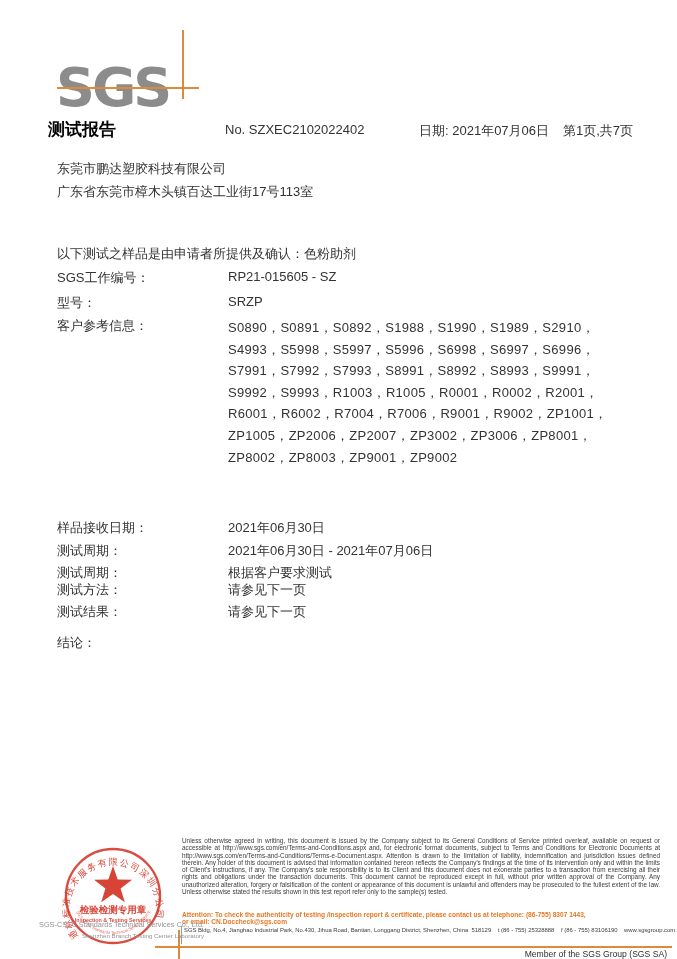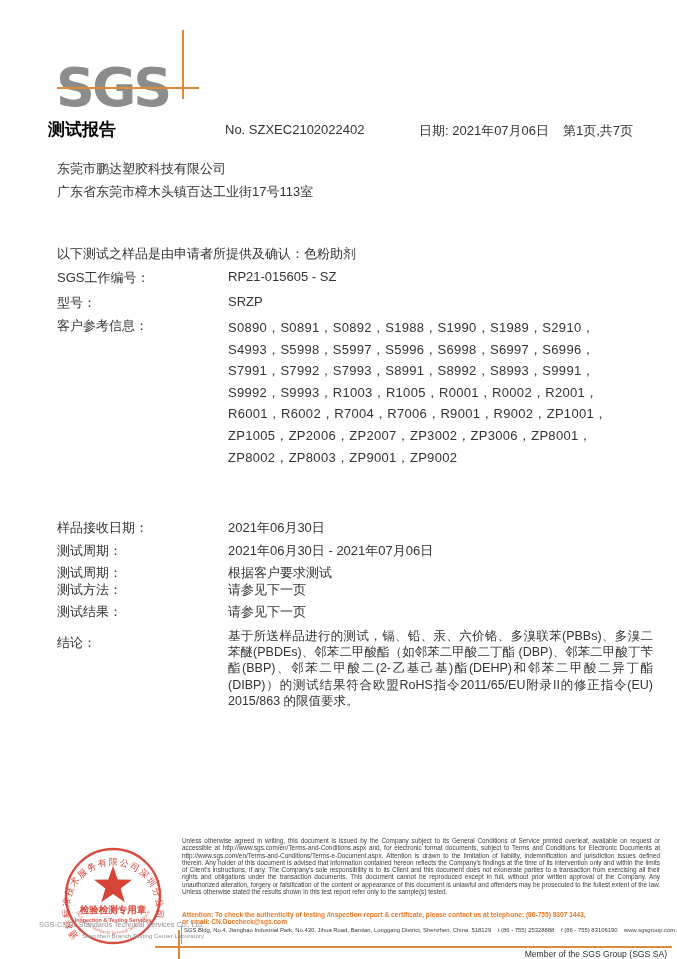--- a/index.html
+++ b/index.html
@@ -101,21 +101,20 @@
   <div class="flabel" style="top:564px">测试周期：</div>
   <div class="fvalue" style="top:564px">根据客户要求测试</div>
 
   <div class="flabel" style="top:581px">测试方法：</div>
   <div class="fvalue" style="top:581px">请参见下一页</div>
 
   <div class="flabel" style="top:603px">测试结果：</div>
   <div class="fvalue" style="top:603px">请参见下一页</div>
 
   <div class="flabel" style="top:634px">结论：</div>
-  <div class="conclusion">基于所送样品进行的测试，镉、铅、汞、六价铬、多溴联苯(PBBs)、多溴二苯醚(PBDEs)、邻苯二甲酸酯（如邻苯二甲酸二丁酯 (DBP)、邻苯二甲酸丁苄酯(BBP)、邻苯二甲酸二(2-乙基己基)酯(DEHP)和邻苯二甲酸二异丁酯(DIBP)）的测试结果符合欧盟RoHS指令2011/65/EU附录II的修正指令(EU) 2015/863 的限值要求。</div>
 
   <div class="legal">Unless otherwise agreed in writing, this document is issued by the Company subject to its General Conditions of Service printed overleaf, available on request or accessible at http://www.sgs.com/en/Terms-and-Conditions.aspx and, for electronic format documents, subject to Terms and Conditions for Electronic Documents at http://www.sgs.com/en/Terms-and-Conditions/Terms-e-Document.aspx. Attention is drawn to the limitation of liability, indemnification and jurisdiction issues defined therein. Any holder of this document is advised that information contained hereon reflects the Company's findings at the time of its intervention only and within the limits of Client's instructions, if any. The Company's sole responsibility is to its Client and this document does not exonerate parties to a transaction from exercising all their rights and obligations under the transaction documents. This document cannot be reproduced except in full, without prior written approval of the Company. Any unauthorized alteration, forgery or falsification of the content or appearance of this document is unlawful and offenders may be prosecuted to the fullest extent of the law. Unless otherwise stated the results shown in this test report refer only to the sample(s) tested.</div>
   <div class="attention">
     <div>Attention: To check the authenticity of testing /inspection report &amp; certificate, please contact us at telephone: (86-755) 8307 1443,</div>
     <div>or email: CN.Doccheck@sgs.com</div>
   </div>
   <div class="addr-bar"></div>
   <div class="addr1">SGS Bldg, No.4, Jianghao Industrial Park, No.430, Jihua Road, Bantian, Longgang District, Shenzhen, China  518129    t (86 - 755) 25328888    f (86 - 755) 83106190    www.sgsgroup.com.cn</div>
   <div class="foot-hline"></div>
   <div class="foot-vline"></div>

